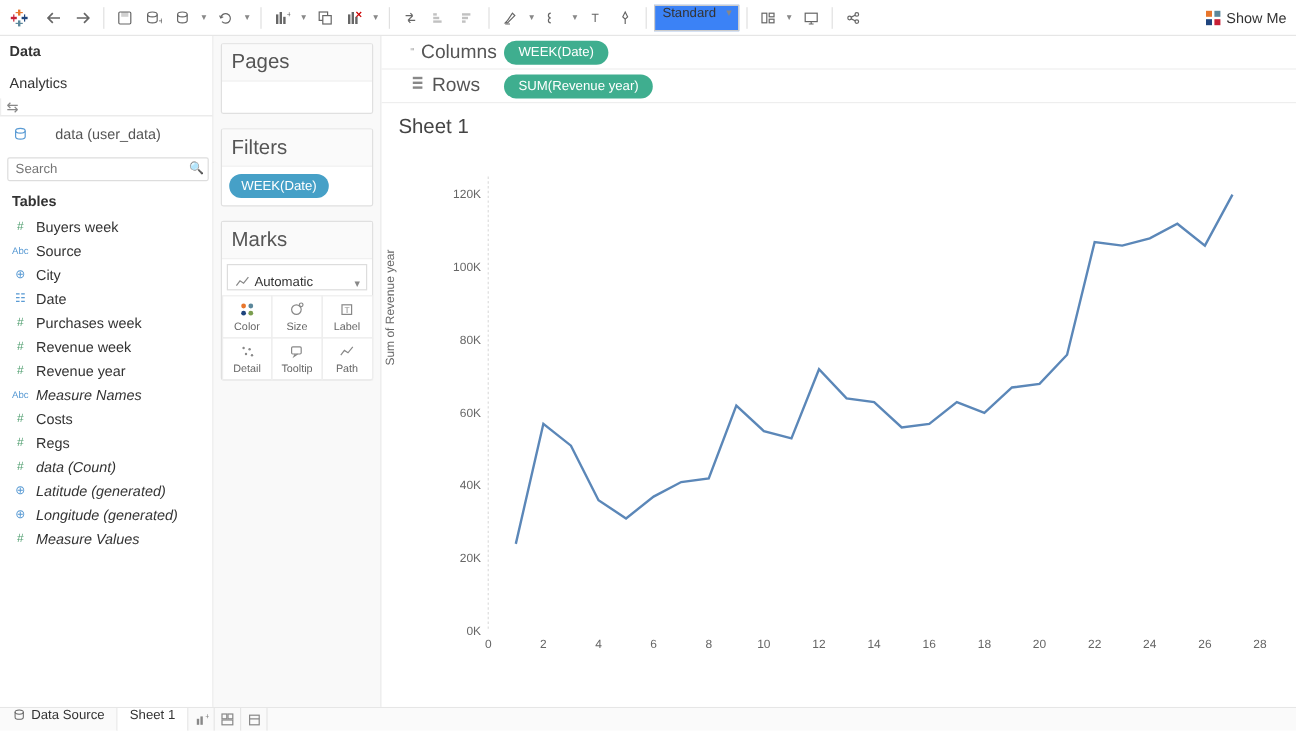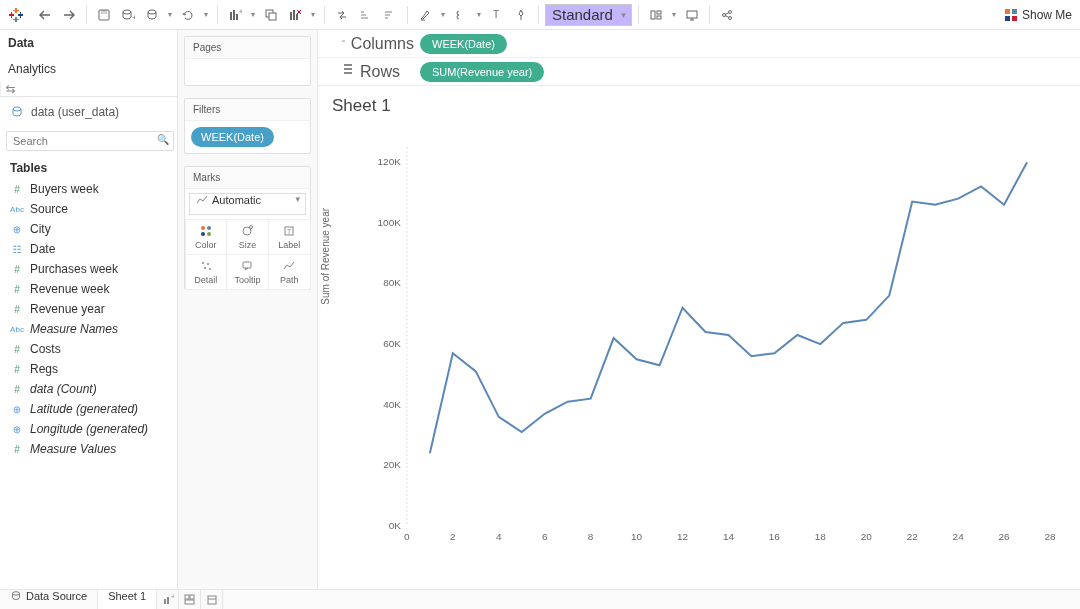--- a/index.html
+++ b/index.html
@@ -4,51 +4,51 @@
 <style>
 * { box-sizing: border-box; margin: 0; padding: 0; font-family: -apple-system, BlinkMacSystemFont, "Segoe UI", Arial, sans-serif; }
 body { width: 1080px; height: 609px; overflow: hidden; background: #fff; font-size: 12px; color: #333; }
 
 
 .toolbar { height: 30px; background: #fff; border-bottom: 1px solid #e6e6e6; display: flex; align-items: center; padding: 0 8px; gap: 2px; }
 .toolbar .logo { width: 16px; height: 16px; margin-right: 8px; }
 .toolbar .btn { width: 22px; height: 22px; display: flex; align-items: center; justify-content: center; border: none; background: transparent; cursor: pointer; color: #555; border-radius: 2px; }
 .toolbar .sep { width: 1px; height: 18px; background: #e0e0e0; margin: 0 4px; }
 .toolbar .dd { width: 10px; display: flex; align-items: center; justify-content: center; color: #888; font-size: 8px; cursor: pointer; }
-.toolbar .select { height: 22px; border: 1px solid #ccc; padding: 0 18px 0 6px; font-size: 15px; background: #c4b5fd; position: relative; min-width: 70px; display: flex; align-items: center; }
+.toolbar .select { height: 22px; border: 1px solid #ccc; padding: 0 18px 0 6px; font-size: 11px; background: #3b82f6; position: relative; min-width: 70px; display: flex; }
 .toolbar .select::after { content: "▾"; position: absolute; right: 5px; font-size: 9px; color: #888; }
 .toolbar .showme { margin-left: auto; display: flex; align-items: center; gap: 4px; cursor: pointer; font-size: 12px; }
 
 
 .main { display: flex; height: 559px; }
 .sidepane { width: 178px; border-right: 1px solid #e6e6e6; background: #fff; display: flex; flex-direction: column; }
 .tabs { display: flex; border-bottom: 1px solid #e6e6e6; flex-direction: column; }
 .tab { flex: 1; padding: 6px 8px; font-size: 12px; cursor: pointer; text-align: left; }
 .tab.active { font-weight: 600; }
 .tab-flip { width: 20px; display: flex; align-items: center; justify-content: center; color: #888; cursor: pointer; border-left: 1px solid #eee; }
-.datasource { padding: 8px 10px; display: flex; align-items: center; gap: 7px; color: #555; font-size: 12px; }
+.datasource { padding: 8px 10px; display: flex; align-items: center; gap: 22px; color: #555; font-size: 12px; }
 .search-row { display: flex; align-items: center; padding: 4px 6px; gap: 4px; }
 .search { flex: 1; height: 20px; border: 1px solid #ddd; border-radius: 2px; padding: 0 18px 0 6px; font-size: 11px; position: relative; }
 .search-wrap { position: relative; flex: 1; }
 .search-wrap .mag { position: absolute; right: 4px; top: 3px; color: #aaa; font-size: 10px; }
 .filter-ic, .view-ic { width: 16px; height: 16px; display: flex; align-items: center; justify-content: center; color: #666; cursor: pointer; }
 .section-title { padding: 6px 10px 4px; font-weight: 700; font-size: 12px; }
 .fields { list-style: none; padding: 0 0 8px 0; }
 .fields li { padding: 3px 10px; display: flex; align-items: center; gap: 6px; font-size: 12px; cursor: grab; }
 .field-ic { width: 14px; display: inline-flex; justify-content: center; font-size: 10px; color: #5a9bd4; }
 .field-ic.g { color: #4f9e6f; }
 .italic { font-style: italic; }
 
 
 .shelves { width: 140px; border-right: 1px solid #e6e6e6; background: #f9f9f9; display: flex; flex-direction: column; }
 .card { margin: 6px; border: 1px solid #e0e0e0; background: #fff; border-radius: 2px; }
-.card .hdr { padding: 5px 8px; font-size: 10px; color: #555; border-bottom: 1px solid #f0f0f0; background: #fafafa; }
+.card .hdr { padding: 5px 8px; font-size: 17px; color: #555; border-bottom: 1px solid #f0f0f0; background: #fafafa; }
 .card .body { padding: 6px; min-height: 26px; }
 .pill { display: inline-flex; align-items: center; height: 20px; border-radius: 10px; padding: 0 10px; font-size: 11px; color: #fff; background: #46a0c7; }
-.marks-type { width: 100%; height: 22px; border: 1px solid #ddd; display: flex; align-items: flex-start; padding: 0 6px; font-size: 11px; position: relative; }
+.marks-type { width: 100%; height: 22px; border: 1px solid #ddd; display: flex; align-items: flex-end; padding: 0 6px; font-size: 11px; position: relative; }
 .marks-type::after { content: "▾"; position: absolute; right: 5px; font-size: 9px; color: #888; }
 .marks-grid { display: grid; grid-template-columns: repeat(3, 1fr); }
 .mark-cell { border: 1px solid #eee; margin: -0.5px; height: 36px; display: flex; flex-direction: column; align-items: center; justify-content: center; gap: 2px; font-size: 9px; color: #666; cursor: pointer; }
 .mark-cell svg, .mark-cell .ic { height: 14px; }
 
 
 .workspace { flex: 1; display: flex; flex-direction: column; background: #fff; }
 .shelf-row { display: flex; align-items: center; height: 28px; border-bottom: 1px solid #eee; }
 .shelf-label { width: 96px; padding-left: 24px; font-size: 16px; color: #555; position: relative; display: flex; align-items: flex-start; gap: 6px; }
 .shelf-body { flex: 1; display: flex; align-items: center; padding: 0 6px; }

